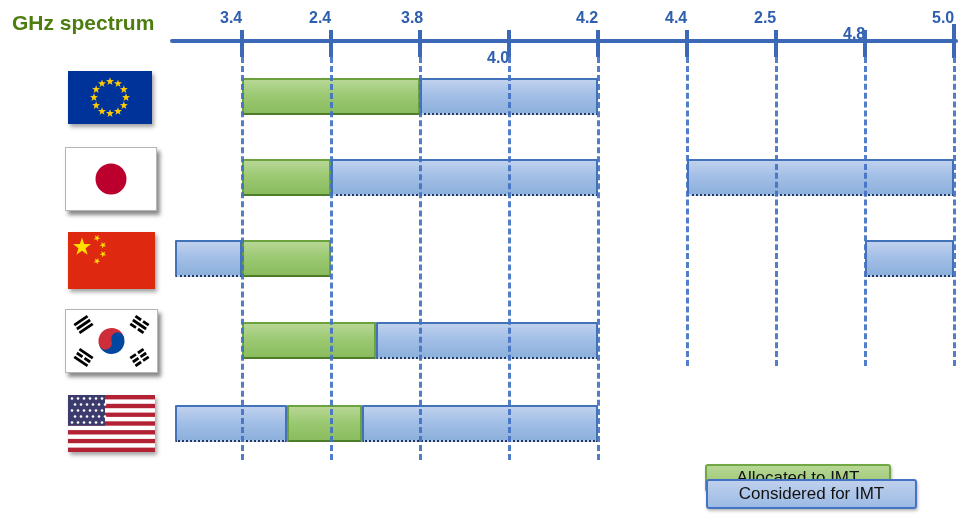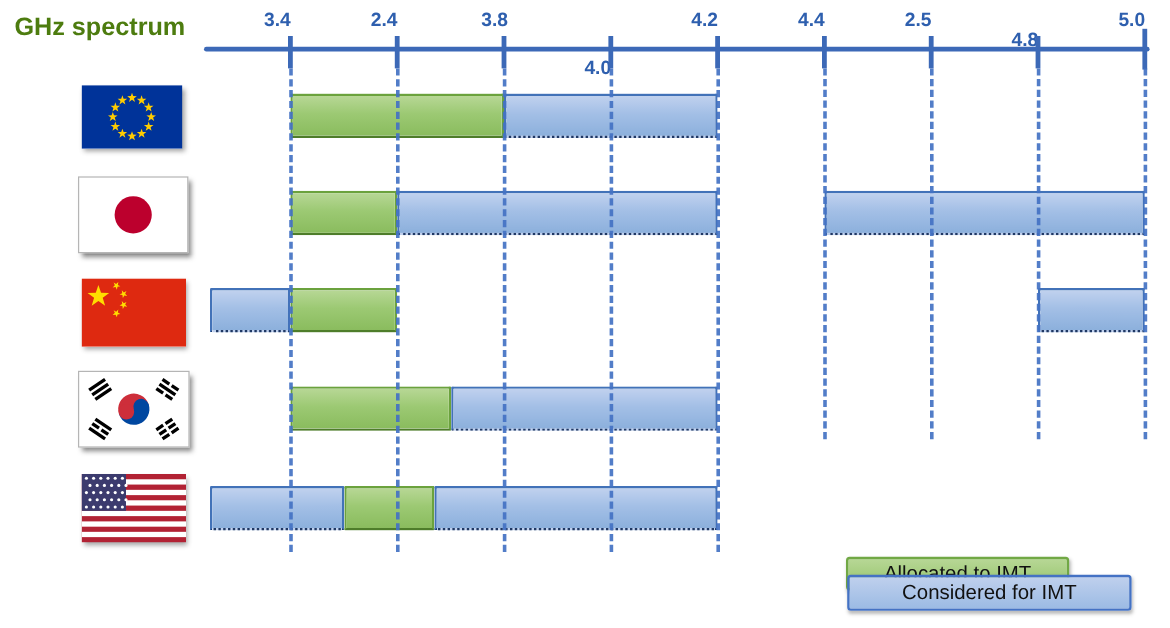--- a/index.html
+++ b/index.html
@@ -208,17 +208,17 @@
           </svg></div>
         <div class="bar considered" style="left: 175.25px; top: 405px; width: 111.25px;"></div>
         <div class="bar allocated" style="left: 286.5px; top: 405px; width: 75.65px;"></div>
         <div class="bar considered" style="left: 362.15px; top: 405px; width: 235.85px;"></div>
       </div>
     </div>
   <div id="legend-layer">
     <div class="legend-item allocated" style="left:705px;top:464px;width:186px;height:28px;">
       <span>Allocated to IMT</span>
     </div>
-    <div class="legend-item considered" style="left:706px;top:479px;width:237px;height:30px;">
+    <div class="legend-item considered" style="left:706px;top:479px;width:211px;height:30px;">
       <span>Considered for IMT</span>
     </div>
   </div>
 </div>
 
 </body></html>

